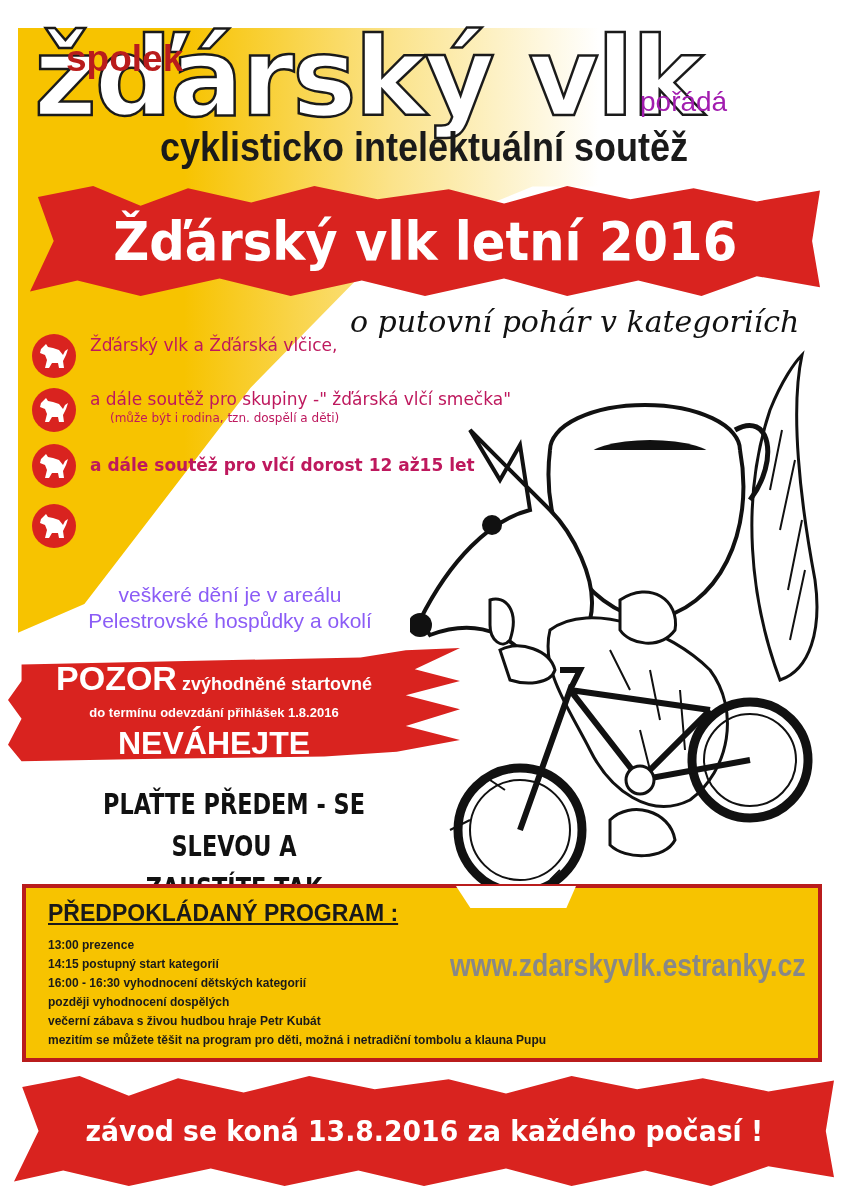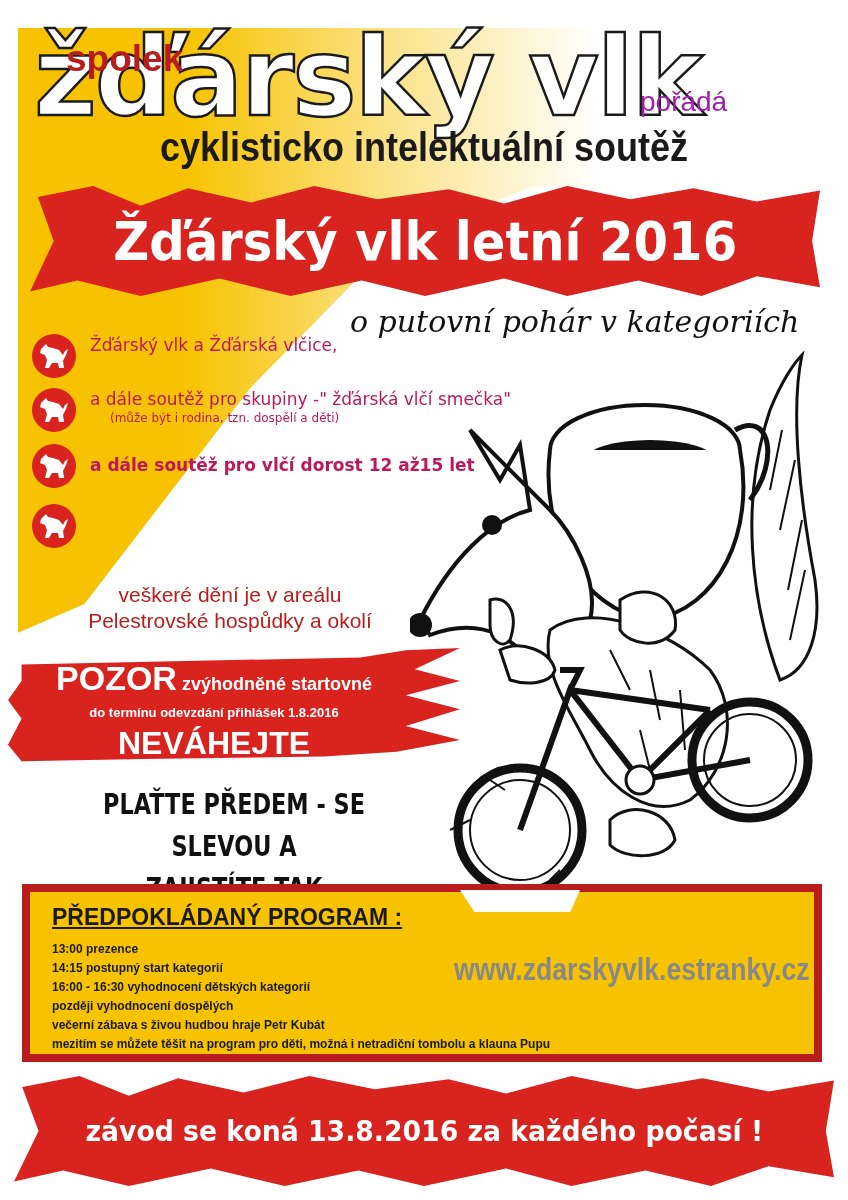--- a/index.html
+++ b/index.html
@@ -55,21 +55,21 @@
     .dog-badge {
       width: 44px; height: 44px; border-radius: 50%; background: #d9231f; flex: 0 0 44px;
       display: flex; align-items: center; justify-content: center;
     }
     .cat-text { margin-left: 14px; font-family: "DejaVu Sans", sans-serif; color: #be185d; }
     .cat-text .main { font-size: 17px; line-height: 22px; white-space: nowrap; }
     .cat-text .sub { font-size: 12px; line-height: 16px; margin-left: 20px; }
 
     .venue {
       position: absolute; left: 40px; top: 582px; width: 380px; text-align: center;
-      color: #b91c1c; font-size: 21px; line-height: 26px; font-family: "Liberation Sans", sans-serif;
+      color: #8b5cf6; font-size: 21px; line-height: 26px; font-family: "Liberation Sans", sans-serif;
     }
 
     .pozor-flag {
       position: absolute; left: 8px; top: 648px; width: 452px; height: 118px; background: #d9231f;
       clip-path: polygon(3% 14%, 78% 8%, 88% 2%, 100% 0, 90% 18%, 100% 28%, 88% 40%, 100% 52%, 88% 66%, 100% 78%, 86% 88%, 70% 92%, 30% 94%, 3% 96%, 0 82%, 3% 60%, 0 44%, 3% 28%);
     }
     .pozor-text { position: absolute; left: 8px; top: 660px; width: 412px; text-align: center; color: #fff; font-family: "Liberation Sans", sans-serif; font-weight: bold; }
     .pozor-text .line1 { font-size: 18px; line-height: 36px; }
     .pozor-text .line1 .pozor { font-size: 34px; }
     .pozor-text .line2 { font-size: 13px; line-height: 22px; }
@@ -78,21 +78,21 @@
     .pay-text {
       position: absolute; left: 8px; top: 784px; width: 452px; text-align: center;
       font-family: "DejaVu Sans", sans-serif; font-weight: bold; color: #111;
       font-size: 28px; line-height: 42px; transform: scaleX(0.8); transform-origin: center;
     }
 
     .wolf-art { position: absolute; left: 410px; top: 350px; width: 438px; height: 540px; }
 
     .program-box {
       position: absolute; left: 22px; top: 884px; width: 800px; height: 178px;
-      background: #f7c300; border: 8px solid #b91c1c;
+      background: #f7c300; border: 4px solid #b91c1c;
     }
     .program-title {
       position: absolute; left: 22px; top: 12px; font-size: 23px; font-weight: bold; color: #1a1a1a;
       text-decoration: underline; white-space: nowrap;
     }
     .program-list { position: absolute; left: 22px; top: 48px; font-size: 12px; line-height: 19px; font-weight: bold; color: #1a1a1a; }
     .program-url {
       position: absolute; left: 424px; top: 60px; font-size: 31px; font-weight: bold; color: #888888;
       font-family: "Liberation Sans", sans-serif; transform: scaleX(0.86); transform-origin: left;
       white-space: nowrap;

